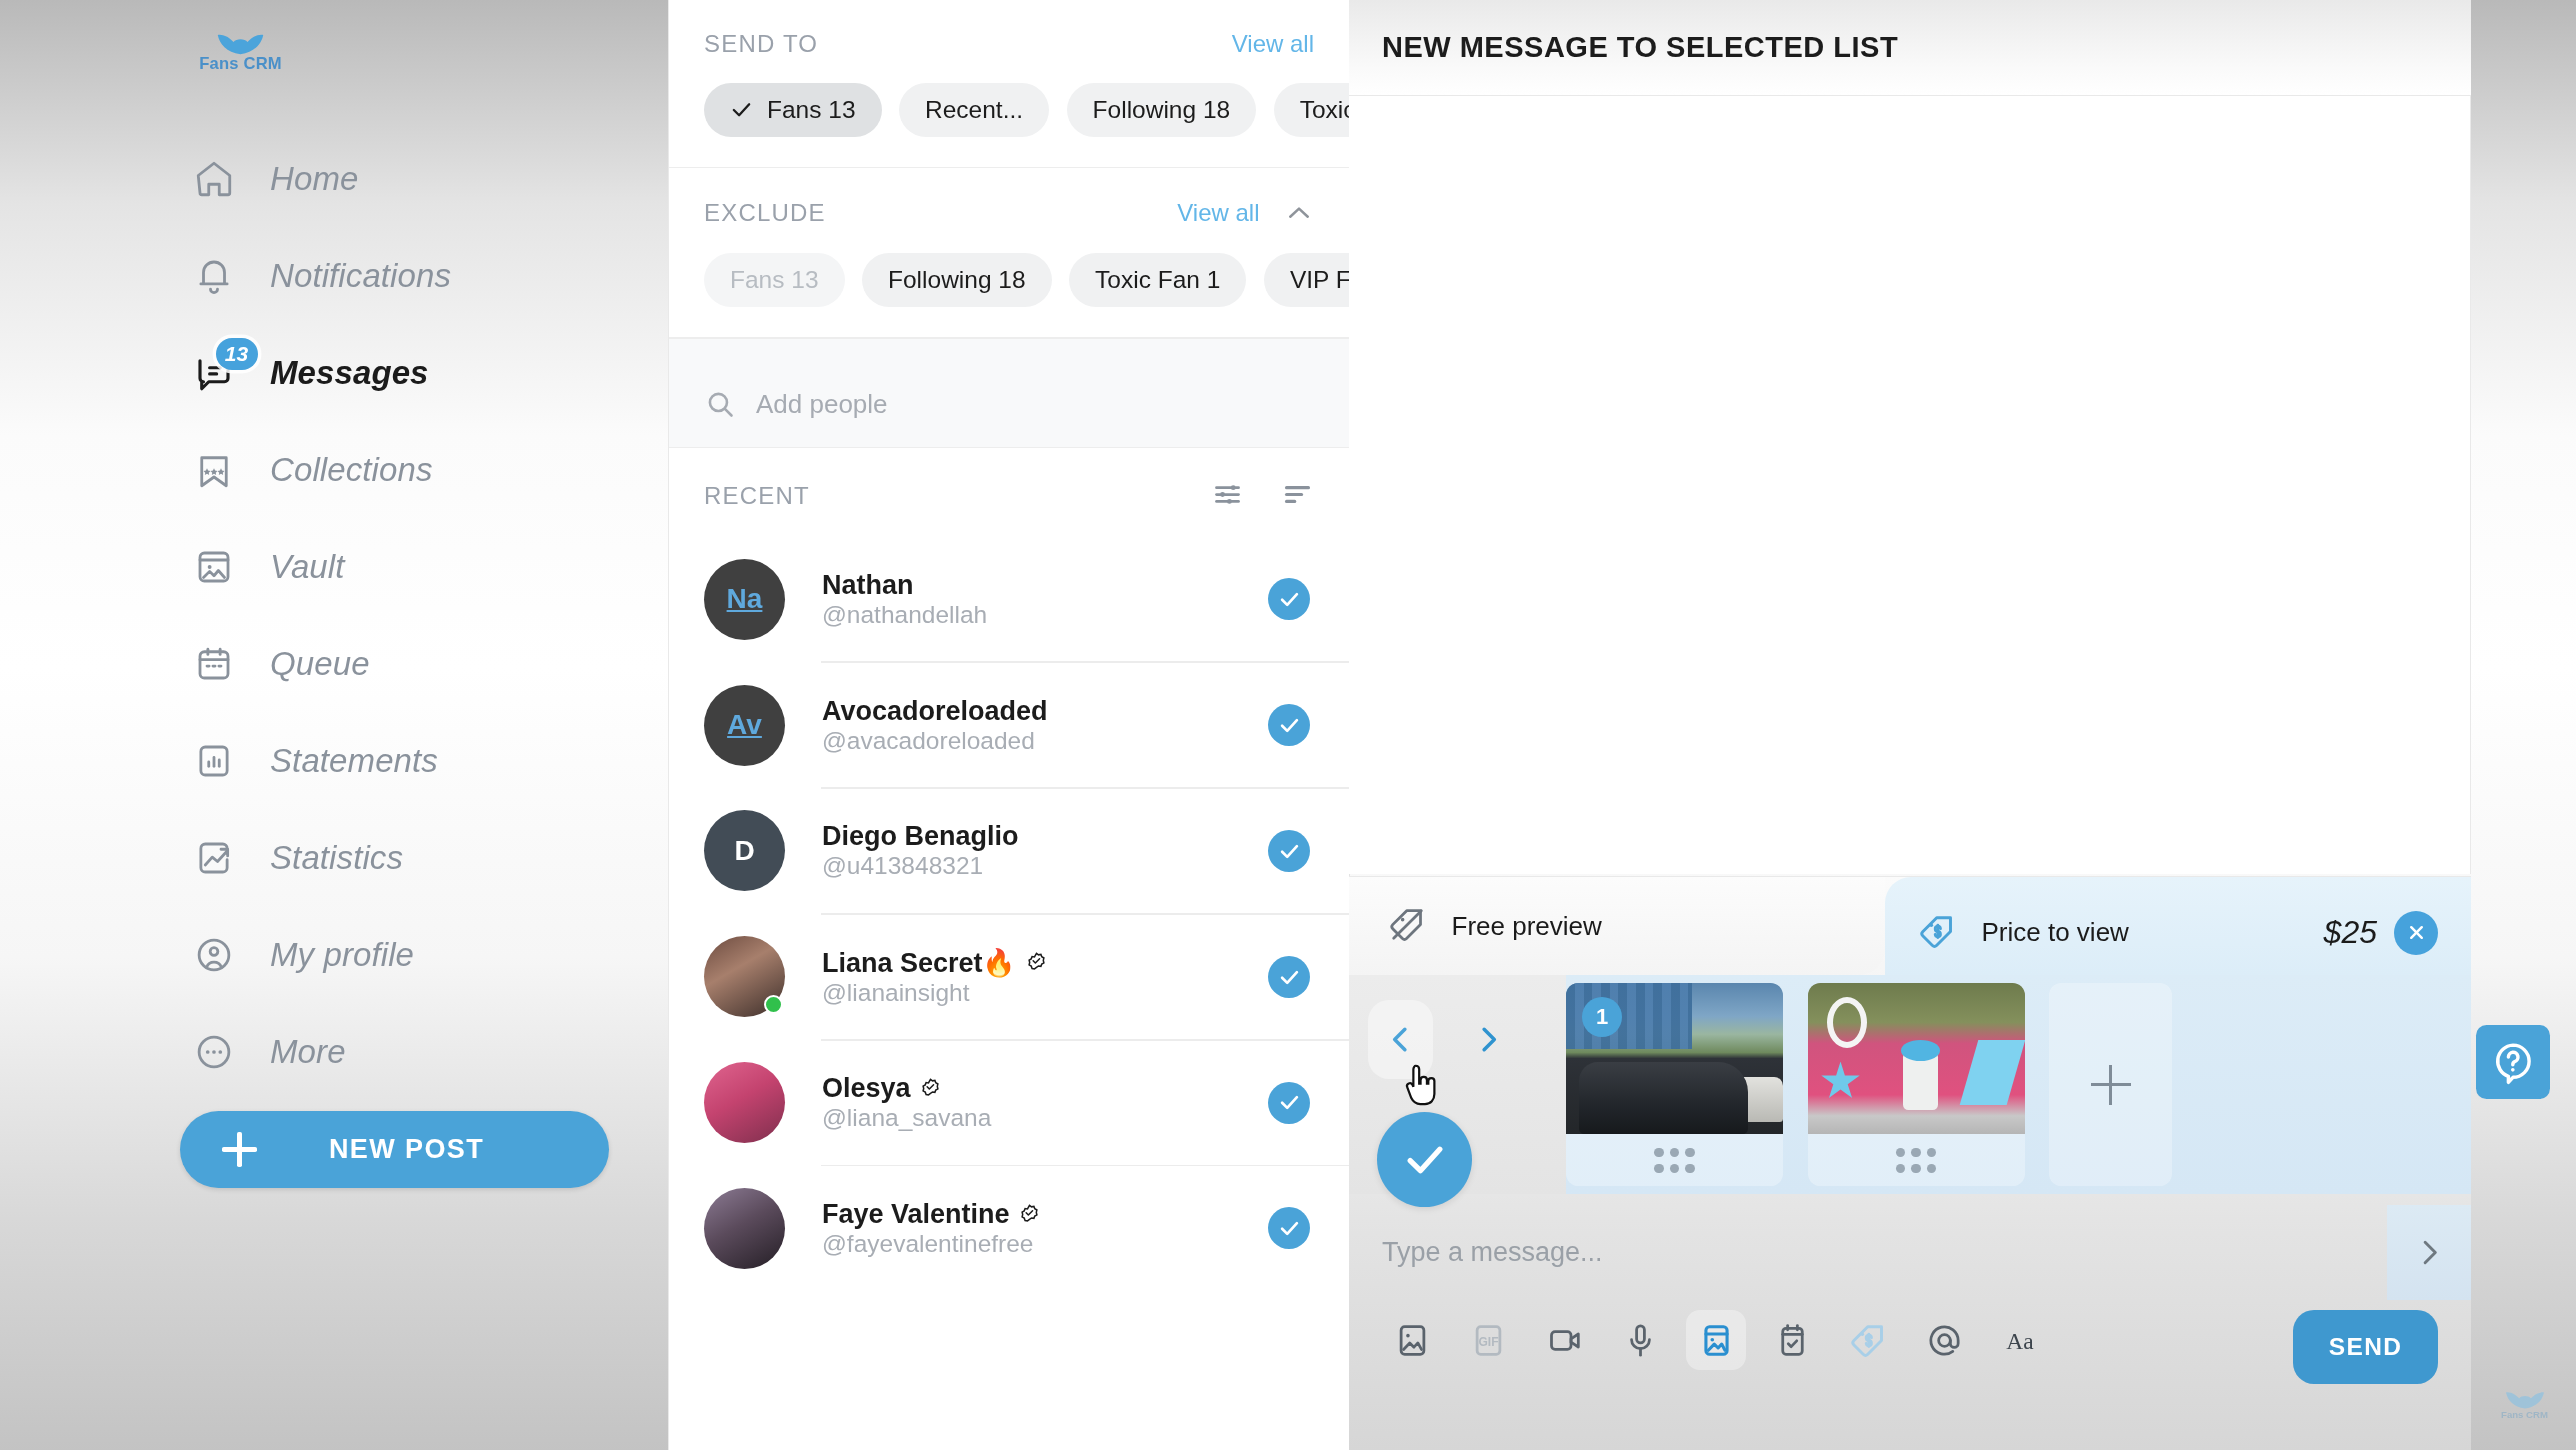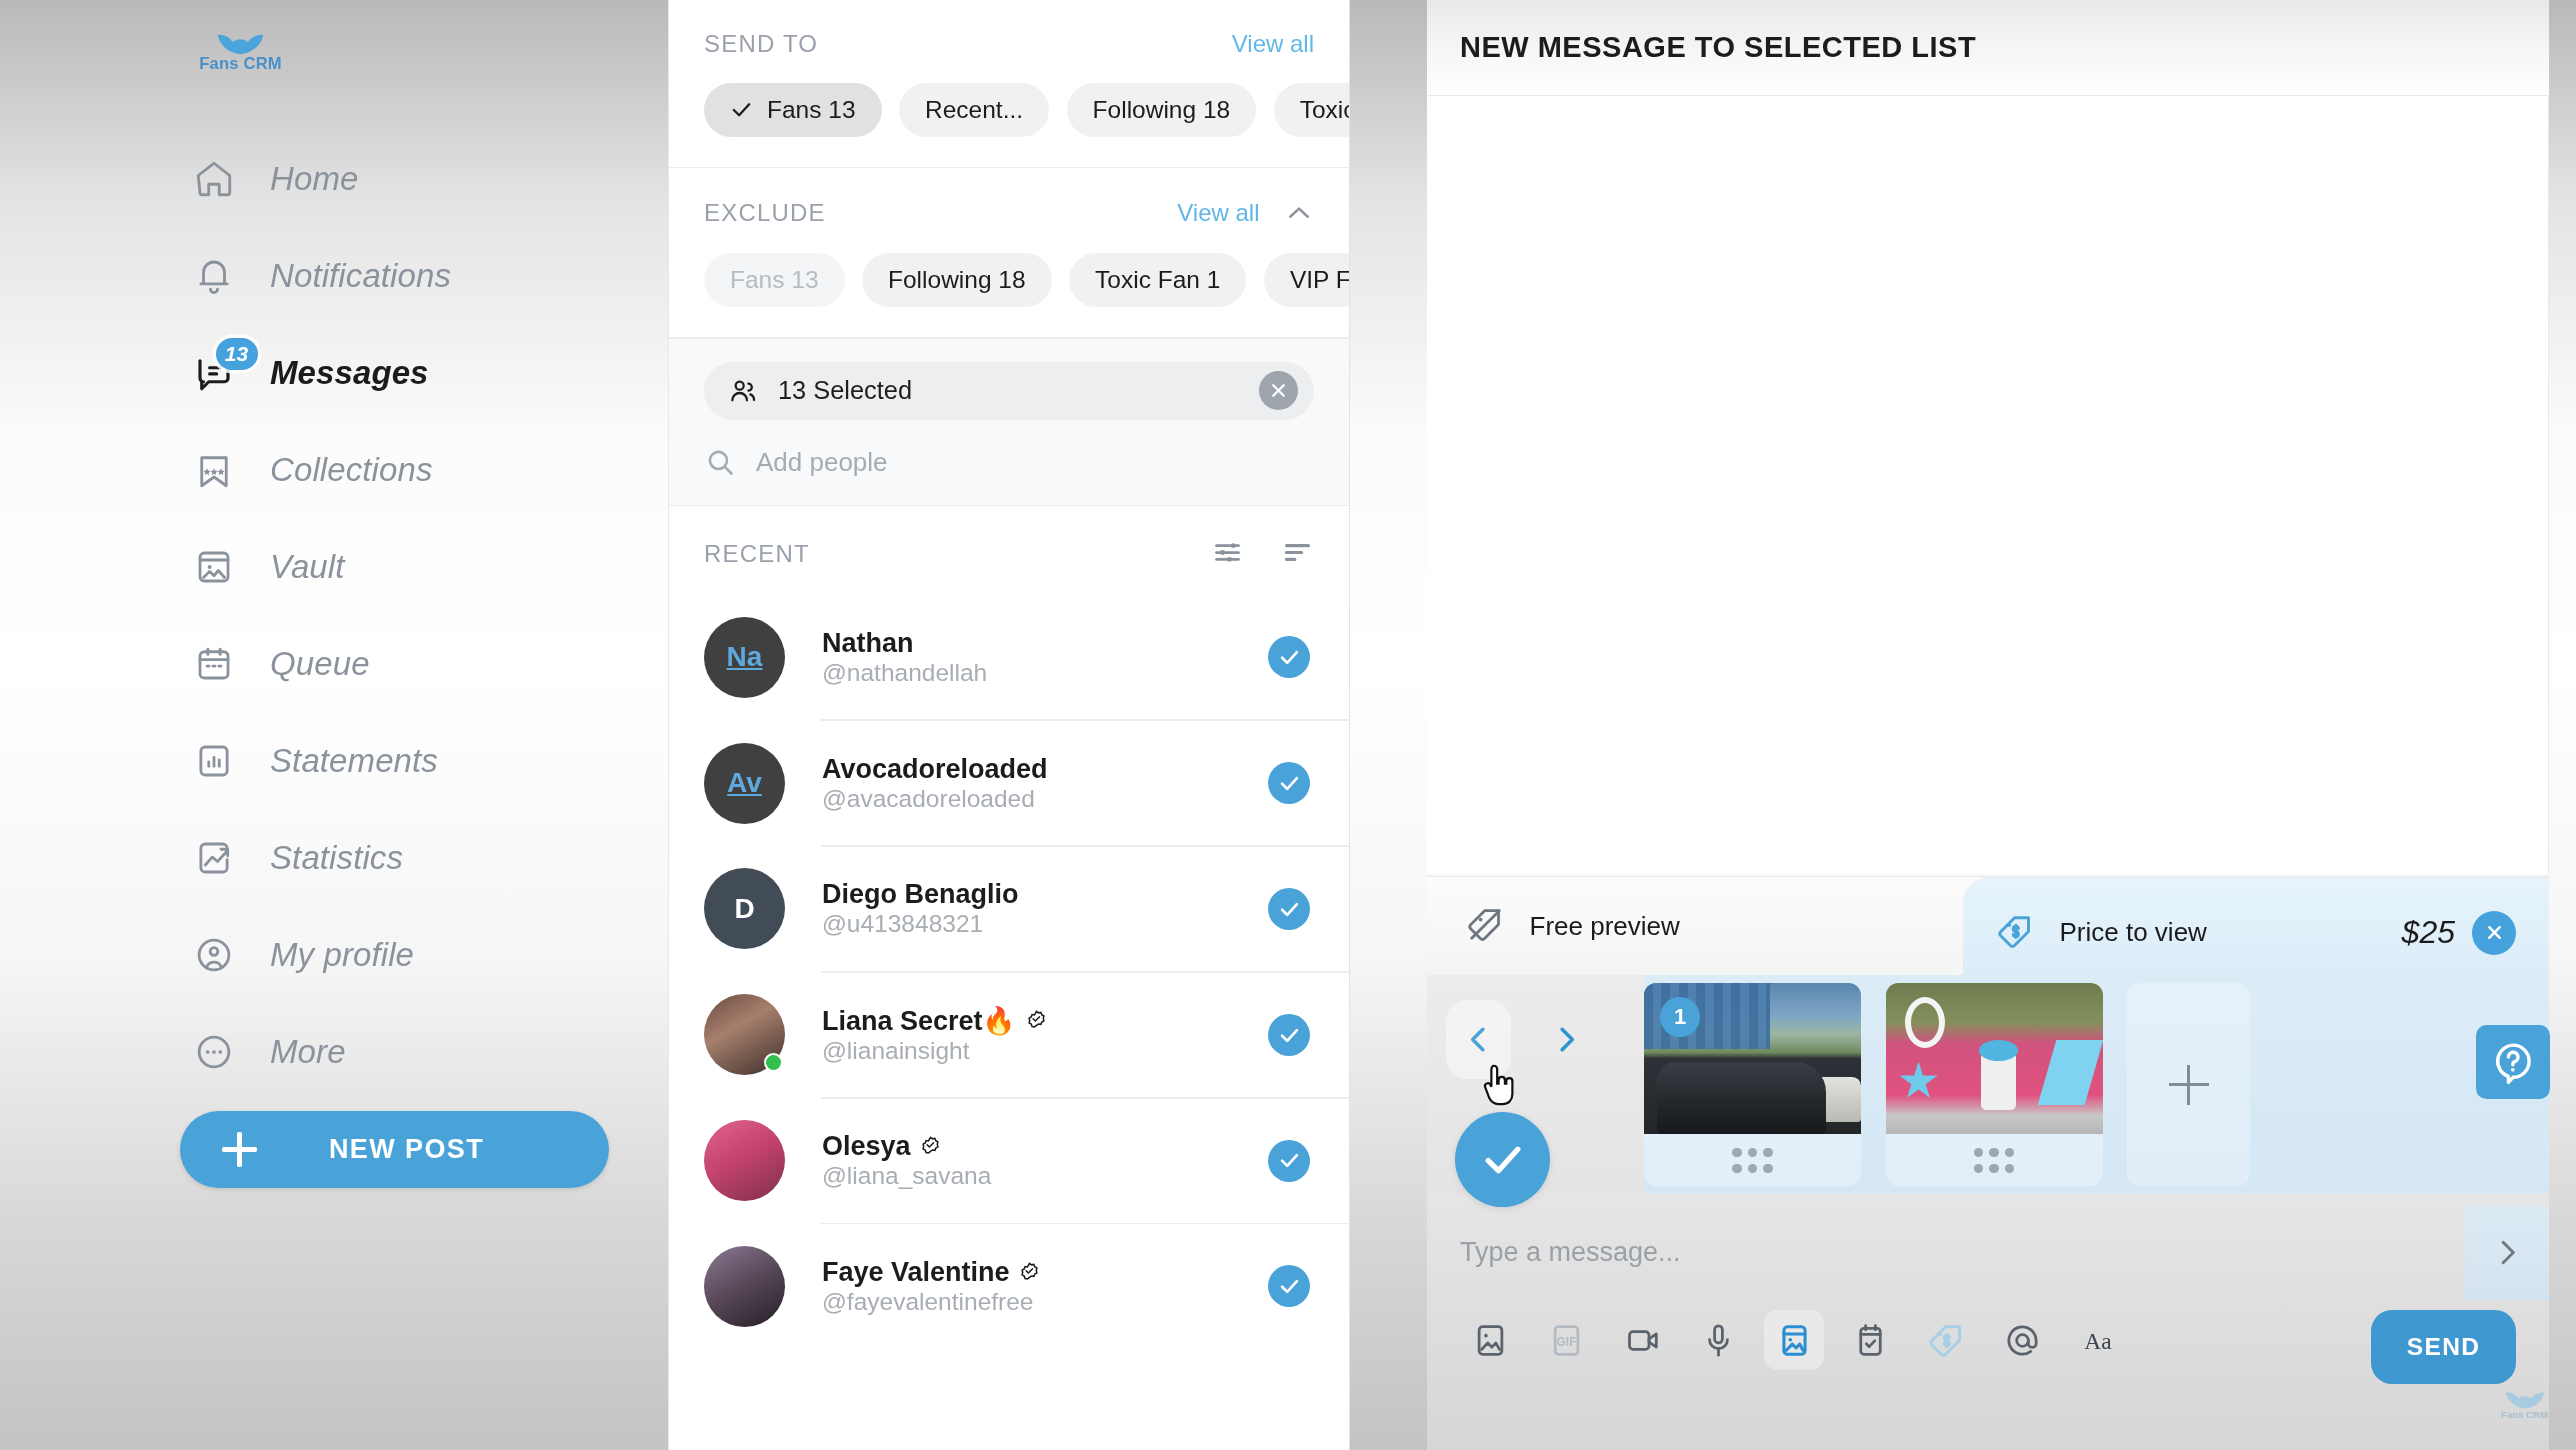--- a/index.html
+++ b/index.html
@@ -126,21 +126,21 @@
   .li-name { font-size: 27px; color: #1c1c1c; font-weight: 600; display:flex; align-items:center; gap:8.8px;}
   .li-handle { font-size: 24.5px; color: #a8adb4; margin-top: 12.3px; }
   .check {
     width: 42px; height: 42px; border-radius: 50%; background: #4aa3d8;
     display: flex; align-items: center; justify-content: center; margin-right: 39px; flex:0 0 42px;
   }
   .row-sep { height: 1.8px; background: #ececec; margin-left: 117px; }
 
   
   .right {
-    position: absolute; left: 1427px; top: 0; width: 1122px; height: 1170px;
+    position: absolute; left: 1349px; top: 0; width: 1122px; height: 1170px;
   }
   .right-header {
     height: 96px; border-bottom: 1.8px solid #e9e9e9;
     display: flex; align-items: center; padding-left: 33px;
     background: linear-gradient(180deg,#e9e9e9 0%, #fafafa 72%, #ffffff 100%);
   }
   .right-title { font-size: 29px; font-weight: 700; color: #1c1c1c; letter-spacing: 0.5px;}
   .right-body { height: 778px; background: #fff; border-right: 1.8px solid #e9e9e9;}
   .composer {
     position: absolute; left: 0; top: 876px; width: 1122px; height: 575px;
@@ -444,37 +444,20 @@
             <span>Toxic Fan 1</span>
           </div>
         <div class="chip">
             <span>VIP Fan 1</span>
           </div>
       </div>
     </div>
     <div class="divider"></div>
 
     <div class="selbox">
-      <div class="selpill">
-        <span class="ppl">
-          <svg width="32" height="32" viewBox="0 0 24 24" fill="none" stroke="#1c1c1c" stroke-width="1.7" stroke-linecap="round" stroke-linejoin="round">
-              <circle cx="9.5" cy="8" r="3"></circle>
-              <path d="M4 19 a5.5 5.5 0 0 1 11 0"></path>
-              <path d="M16 6.5 a2.6 2.6 0 0 1 0 5.2"></path>
-              <path d="M17.5 14.5 a4.6 4.6 0 0 1 2.8 4.2"></path>
-            </svg>
-        </span>
-        <span class="sel-txt">13 Selected</span>
-        <span class="xbtn">
-          <svg width="21" height="21" viewBox="0 0 24 24" fill="none" stroke="#fff" stroke-width="2.6" stroke-linecap="round">
-              <path d="M6 6 L18 18"></path>
-              <path d="M18 6 L6 18"></path>
-            </svg>
-        </span>
-      </div>
       <div class="addrow">
         <span class="mag">
           <svg width="33" height="33" viewBox="0 0 24 24" fill="none" stroke="#a6abb2" stroke-width="1.9" stroke-linecap="round">
               <circle cx="10.5" cy="10.5" r="6.2"></circle>
               <path d="M15.2 15.2 L20 20"></path>
             </svg>
         </span>
         <span class="addtxt">Add people</span>
       </div>
     </div>

